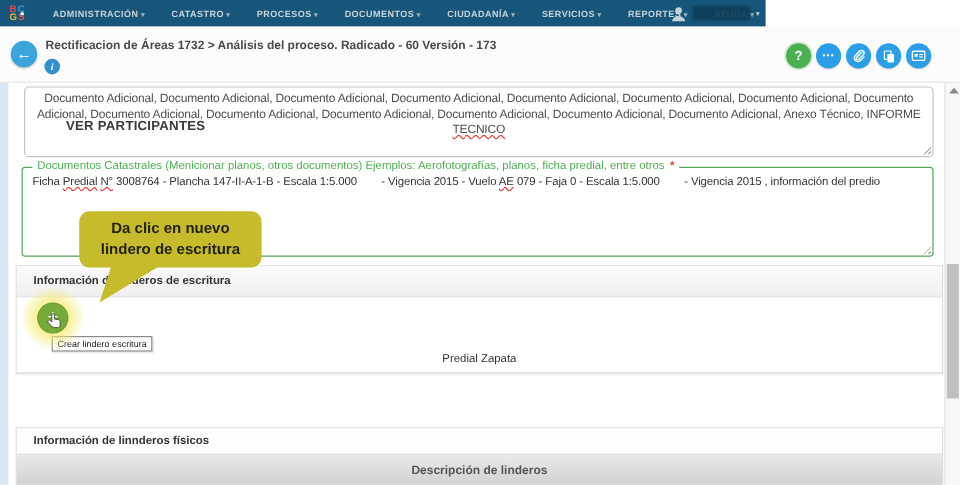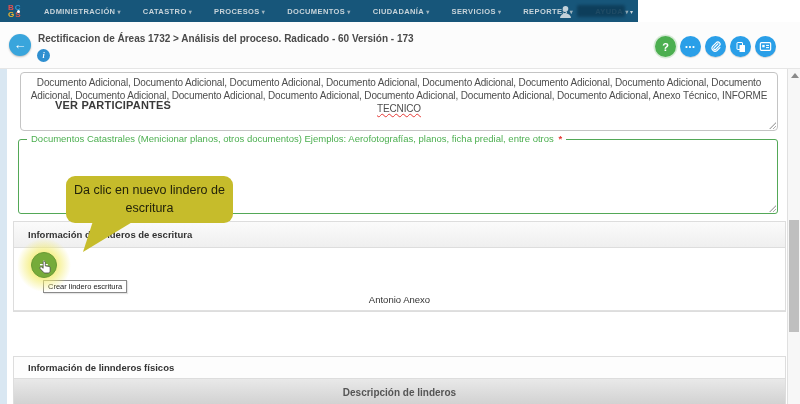--- a/index.html
+++ b/index.html
@@ -48,23 +48,23 @@
   
   .cat-box{position:absolute;left:18px;top:139px;width:758px;height:73px;border:1.5px solid #53a857;border-radius:3px;background:#fff;}
   .cat-legend{position:absolute;left:8px;top:-7px;background:#fff;padding:0 4px;font-size:9.5px;color:#4caf50;white-space:nowrap;}
   .req{color:#e53935;font-weight:bold;margin-left:2px;}
   .cat-text{padding:6px 8px 0;font-size:9.5px;line-height:12px;color:#333;letter-spacing:-.1px;white-space:pre-wrap;}
 
   
   .sq{text-decoration:underline;text-decoration-style:wavy;text-decoration-color:#e53935;text-decoration-thickness:1px;text-underline-offset:1px;}
 
   
-  .callout{position:absolute;left:66px;top:176px;width:167px;height:47px;background:#c6bc2b;border-radius:9px;z-index:30;
+  .callout{position:absolute;left:66px;top:176px;width:152px;height:47px;background:#c6bc2b;border-radius:9px;z-index:30;
            display:flex;align-items:center;justify-content:center;text-align:center;
-           font-size:12.5px;font-weight:normal;color:#23230a;line-height:1.4;padding:0 8px;box-sizing:border-box;}
+           font-size:12.5px;font-weight:bold;color:#23230a;line-height:1.4;padding:0 8px;box-sizing:border-box;}
   .callout-tail{position:absolute;left:82px;top:221px;z-index:30;}
 
   
   .panel{position:absolute;left:13px;width:773px;background:#fff;border:1px solid #ddd;box-sizing:border-box;}
   .panel-esc{top:221px;}
   .panel-header{height:25px;line-height:25px;padding-left:14px;font-size:9.5px;font-weight:bold;color:#333;
                 background:linear-gradient(#fbfbfb,#efefef);border-bottom:1px solid #ddd;}
   .panel-body{height:41px;position:relative;background:#fff;}
   .glow{position:absolute;left:3px;top:-10px;width:54px;height:54px;border-radius:50%;z-index:16;pointer-events:none;
         background:radial-gradient(closest-side,rgba(243,236,111,.95),rgba(243,236,111,.8) 45%,rgba(243,236,111,.45) 70%,rgba(243,236,111,0) 100%);}
@@ -153,20 +153,21 @@
 
 <div class="doc-box">
   <div class="doc-text">Documento Adicional, Documento Adicional, Documento Adicional, Documento Adicional, Documento Adicional, Documento Adicional, Documento Adicional, Documento Adicional, Documento Adicional, Documento Adicional, Documento Adicional, Documento Adicional, Documento Adicional, Documento Adicional, Anexo Técnico, INFORME <span class="sq">TECNICO</span></div>
   <div class="grip"></div>
 </div>
 
 <div class="cat-box">
   <div class="cat-legend">
     <span>Documentos Catastrales (Menicionar planos, otros documentos) Ejemplos: Aerofotografías, planos, ficha predial, entre otros </span><span class="req">*</span>
   </div>
+  <div class="cat-text">Ficha <span class="sq">Predial</span> <span class="sq">N°</span> 3008764 - Plancha 147-II-A-1-B - Escala 1:5.000        - Vigencia 2015 - Vuelo <span class="sq">AE</span> 079 - Faja 0 - Escala 1:5.000        - Vigencia 2015 , información del predio</div>
   <div class="grip"></div>
 </div>
 
 <div class="callout">
   <span>Da clic en nuevo lindero de escritura</span>
 </div>
 <svg class="callout-tail" width="52" height="31" viewBox="0 0 52 31">
   <polygon points="1,31 11,0 52,0" fill="#c6bc2b"></polygon>
 </svg>
 
@@ -175,19 +176,19 @@
     <span>Información de linderos de escritura</span>
   </div>
   <div class="panel-body">
     <div class="glow"></div>
     <button class="add-btn">+</button>
     <svg class="hand" width="15" height="17" viewBox="0 0 24 26">
       <path d="M10 1.5 c-1 0-1.7.8-1.7 1.7 v9.5 l-2.2-2 c-.8-.7-2-.7-2.7.1-.7.7-.6 1.9.1 2.6 l5.3 5.7 c.6.7 1.5 1.1 2.4 1.1 h4.8 c1.9 0 3.4-1.5 3.4-3.4 v-5.1 c0-1-.7-1.9-1.7-2 l-6-.9 V3.2 C11.7 2.3 11 1.5 10 1.5 z" fill="#fff" stroke="#444" stroke-width="1.2"></path>
     </svg>
     <div class="tooltip">Crear lindero escritura</div>
   </div>
-  <div class="t-row">Antonio Anexo</div>
+  <div class="t-row">Predial Zapata</div>
 </div>
 
 <div class="panel panel-fis">
   <div class="panel-header2">Información de linnderos físicos</div>
   <div class="t-header2">Descripción de linderos</div>
 </div>
 
 </body></html>

